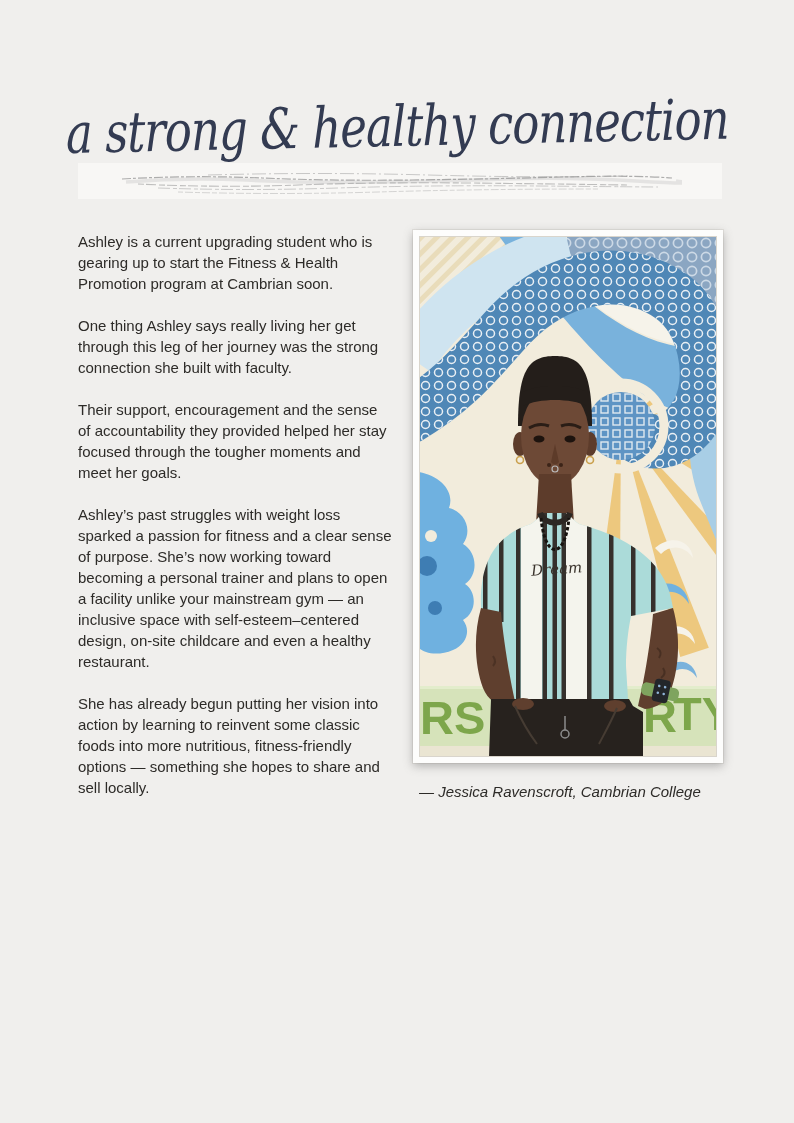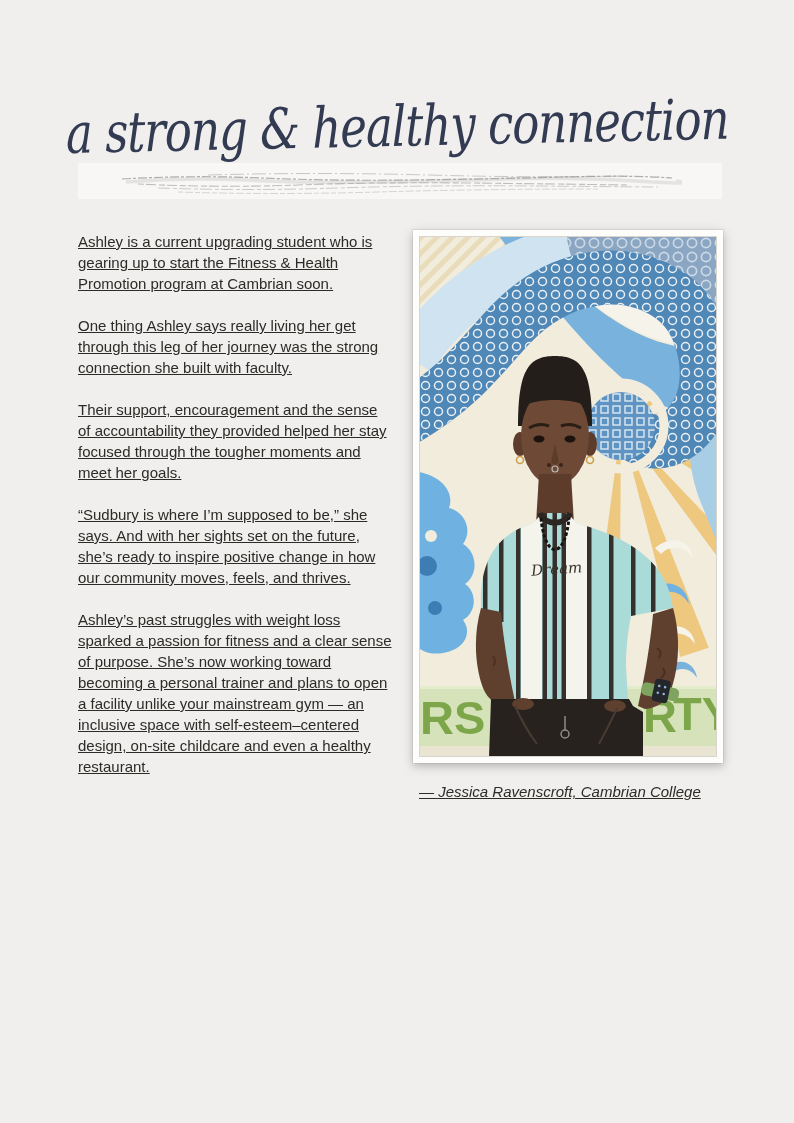--- a/index.html
+++ b/index.html
@@ -31,21 +31,21 @@
     font-weight: normal;
     font-size: 45px;
     letter-spacing: -1px;
     color: #333b52;
     transform: scaleY(1.25) rotate(-1deg);
     transform-origin: 50% 20%;
     white-space: nowrap;
   }
   
   .col { position: absolute; font-size: 15px; line-height: 21px; }
-  .col p { margin: 0 0 21px; text-decoration: underline; }
+  .col p { margin: 0 0 21px; }
   .col-left  { left: 78px;  top: 231px; width: 314px; }
   .col-right { left: 413px; top: 230px; width: 311px; }
   .col-right .text-block { padding-left: 6px; padding-right: 0; }
   .attribution { font-style: italic; }
   
   .photo-frame {
     width: 310px; height: 533px;
     background: #fdfdfc;
     padding: 6px;
     box-shadow: 0 3px 9px rgba(100,100,100,.45), 0 0 0 1px #e3e1dd;
@@ -68,22 +68,22 @@
       <path d="M60,26 q100,3 200,0 t220,-3" fill="none" stroke="#b0b0b0" stroke-width="1" opacity=".5" stroke-dasharray="5 2 8 2"></path>
       <path d="M90,9 q110,-3 220,0 t200,1" fill="none" stroke="#a0a0a0" stroke-width="1" opacity=".55" stroke-dasharray="14 3 2 3"></path>
     </svg>
     <h1 class="page-title">a strong &amp; healthy connection</h1>
   </header>
 
   <section class="col col-left">
     <p>Ashley is a current upgrading student who is gearing up to start the Fitness &amp; Health Promotion program at Cambrian soon.</p>
     <p>One thing Ashley says really living her get through this leg of her journey was the strong connection she built with faculty.</p>
     <p>Their support, encouragement and the sense of accountability they provided helped her stay focused through the tougher moments and meet her goals.</p>
-    <p>“Sudbury is where I’m supposed to be,” she says. And with her sights set on the future, she’s ready to inspire positive change in how our community moves, feels, and thrives.</p>
     <p>Ashley’s past struggles with weight loss sparked a passion for fitness and a clear sense of purpose. She’s now working toward becoming a personal trainer and plans to open a facility unlike your mainstream gym — an inclusive space with self-esteem–centered design, on-site childcare and even a healthy restaurant.</p>
+    <p>She has already begun putting her vision into action by learning to reinvent some classic foods into more nutritious, fitness-friendly options — something she hopes to share and sell locally.</p>
   </section>
 
   <section class="col col-right">
 
     <figure class="photo-frame">
       <svg viewBox="0 0 298 521" preserveAspectRatio="none" aria-hidden="true">
         <defs>
           <pattern id="rings" width="14" height="14" patternUnits="userSpaceOnUse">
             <circle cx="7" cy="7" r="4.6" fill="none" stroke="#ccd9e6" stroke-width="1.7"></circle>
           </pattern>

